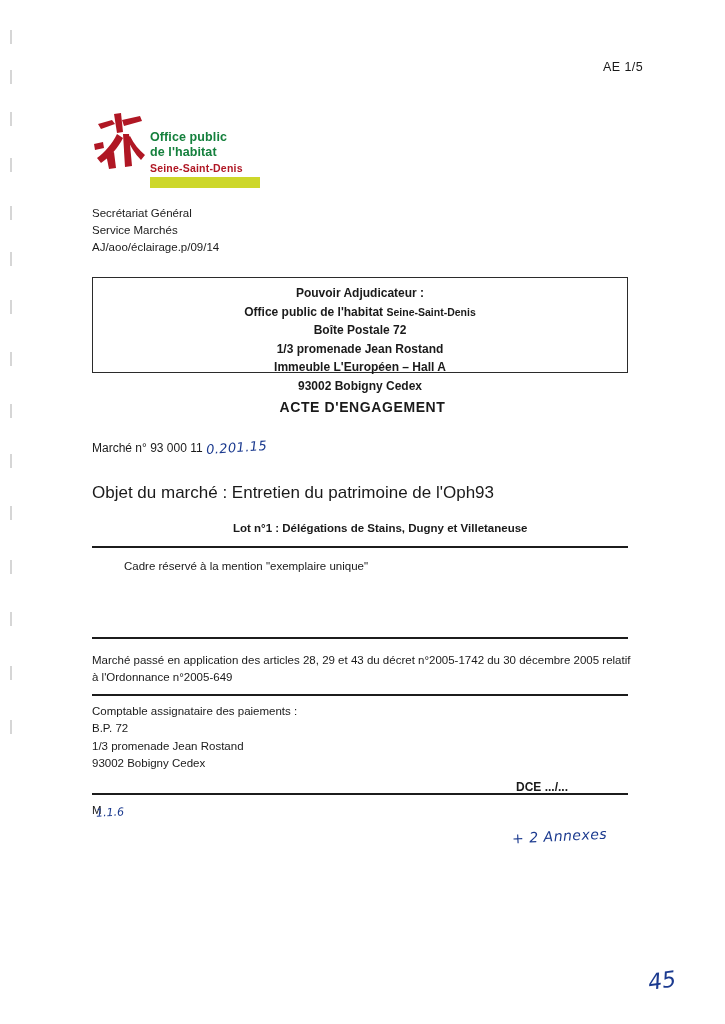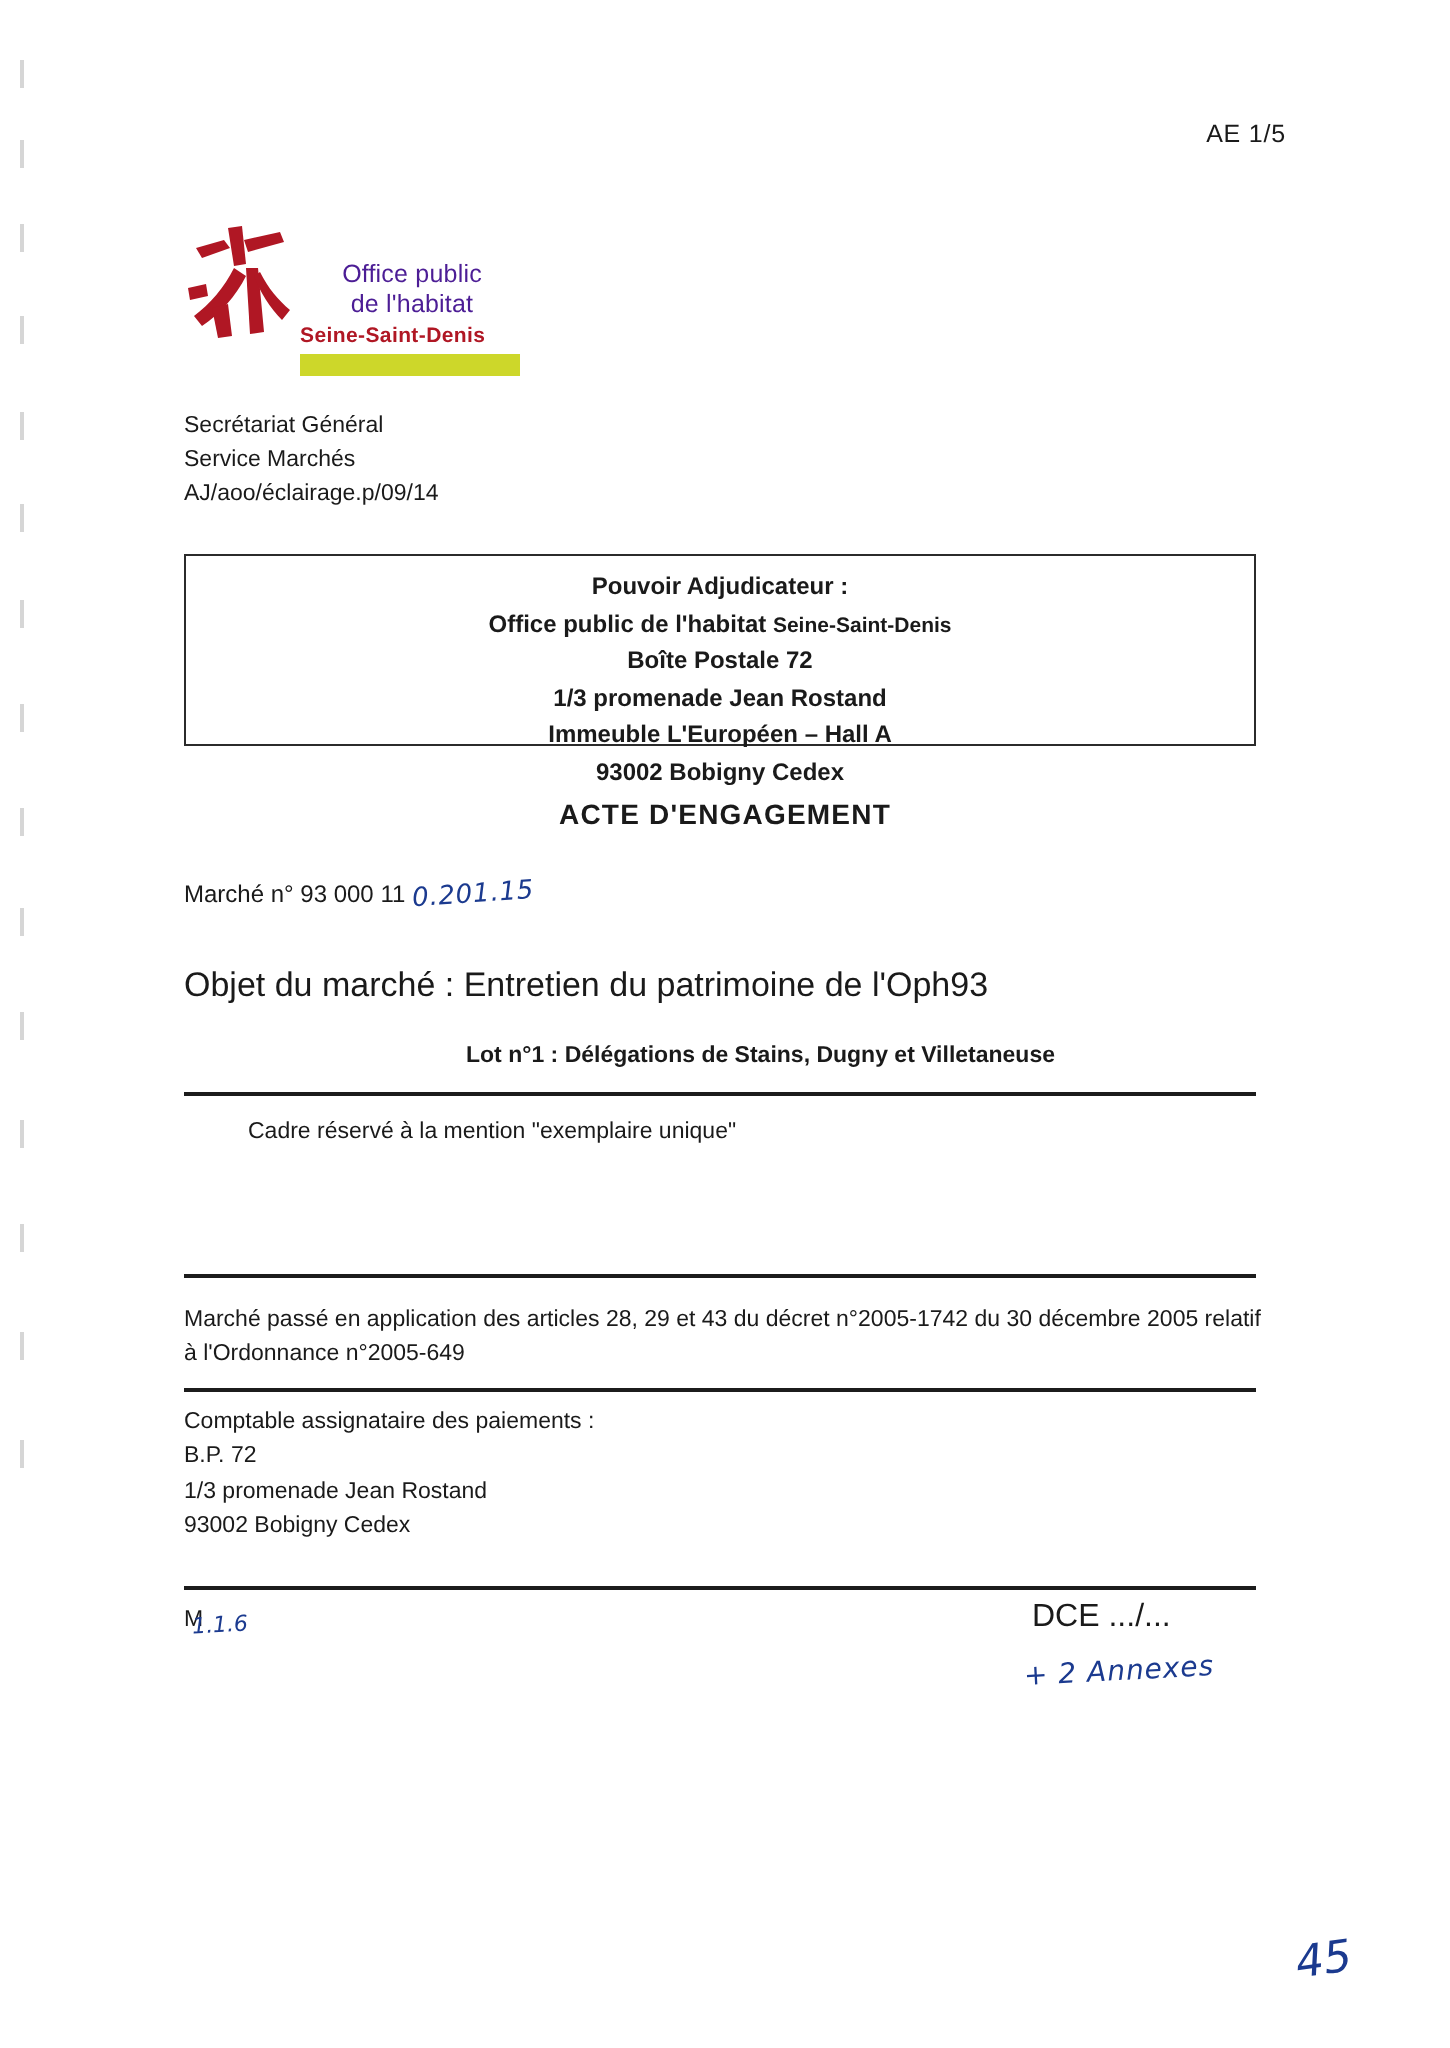--- a/index.html
+++ b/index.html
@@ -64,24 +64,23 @@
   }
   .logo-text {
     position: absolute;
     left: 58px;
     top: 20px;
     width: 112px;
     line-height: 1.22;
   }
   .logo-l1, .logo-l2 {
     font-size: 12.5px;
-    font-weight: normal;
-    color: #4c1d95;
+    font-weight: bold;
+    color: #15803d;
     letter-spacing: 0.1px;
-    text-align: center;
   }
   .logo-l3 {
     font-size: 10.5px;
     font-weight: bold;
     color: #b01724;
     letter-spacing: 0.2px;
     margin-top: 1px;
   }
   .logo-bar {
     position: absolute;
@@ -199,22 +198,23 @@
   
   .foot-left {
     position: absolute;
     left: 92px;
     top: 804px;
     font-size: 11.5px;
   }
   .foot-right {
     position: absolute;
     left: 516px;
-    top: 800px;
-    font-size: 16px;
+    top: 780px;
+    font-size: 12px;
+    font-weight: bold;
   }
   .foot-hand {
     position: absolute;
     left: 512px;
     top: 828px;
     font-family: "DejaVu Sans", sans-serif;
     color: #1b3a8f;
     font-size: 14px;
     font-style: italic;
     letter-spacing: 0.5px;

